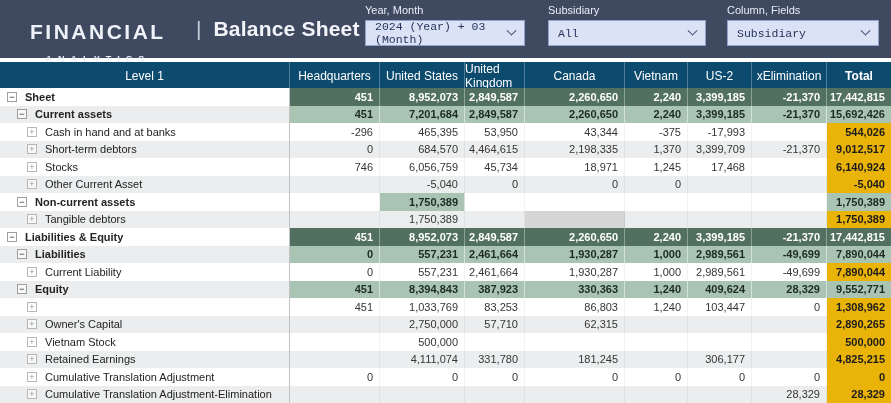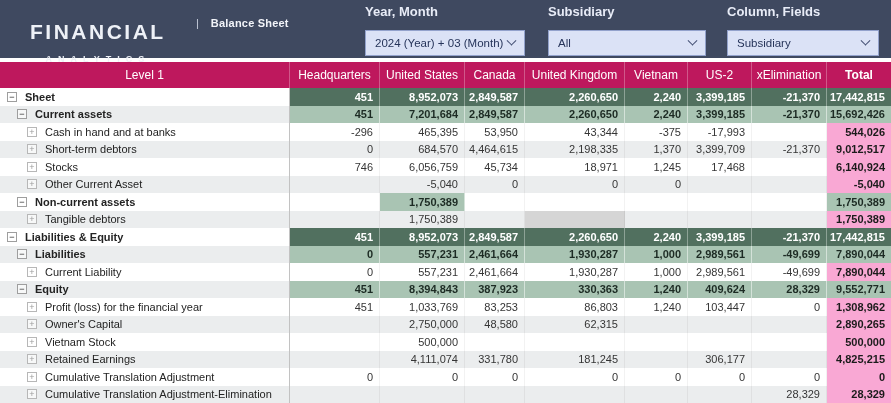--- a/index.html
+++ b/index.html
@@ -4,40 +4,40 @@
 <style>
   * { margin:0; padding:0; box-sizing:border-box; }
   html,body { width:891px; height:403px; background:#fff; overflow:hidden;
               font-family:"Liberation Sans", sans-serif; }
 
   
   .topbar { position:relative; width:891px; height:58px; background:#3f4960; }
   .brand { position:absolute; left:30px; top:20px; color:#eef1f7; text-align:center; }
   .brand-line1 { font-size:21px; font-weight:600; letter-spacing:2.5px; }
   .brand-line2 { font-size:9px; font-weight:600; letter-spacing:6px; margin-top:10px; }
-  .page-title-wrap { position:absolute; left:196px; top:17px; color:#f2f4f9; font-size:11px; }
+  .page-title-wrap { position:absolute; left:196px; top:17px; color:#f2f4f9; font-size:21px; }
   .page-title-wrap .divider { margin-right:12px; color:#c9d0df; }
   .page-title-wrap .title { font-weight:600; letter-spacing:0.2px; }
 
   .filter-group { position:absolute; top:4px; width:160px; }
   .filter-group.f0 { left:365px; }
   .filter-group.f1 { left:548px; width:158px; }
   .filter-group.f2 { left:727px; width:152px; }
-  .filter-label { color:#e8ecf7; font-size:13px; font-weight:700; margin-bottom:11px; }
+  .filter-label { color:#e8ecf7; font-size:11px; font-weight:400; margin-bottom:4px; }
   .filter-select { height:26px; background:#dbe2f6; border:1px solid #93a2cc;
                    display:flex; align-items:center; justify-content:space-between;
-                   padding:0 9px; color:#26345a; font-size:11.5px; cursor:pointer; }
+                   padding:0 9px; color:#26345a; font-size:11.5px; cursor:pointer;font-family:Liberation Mono, monospace; }
   .chev { width:7px; height:7px; border-right:1.6px solid #3f4c70; border-bottom:1.6px solid #3f4c70;
           transform:rotate(45deg) translate(-2px,-2px); flex:0 0 auto; }
 
   
   .grid-table { margin-top:4px; }
   .grid-row, .grid-head { display:grid;
      grid-template-columns:290px 90px 85px 60px 100px 63px 64px 75px 64px; }
-  .grid-head { height:26px; background:#be185d; }
+  .grid-head { height:26px; background:#0c4a6e; }
   .hcell { color:#fff; font-size:12px; display:flex; align-items:center; justify-content:center;
            border-right:1px solid rgba(255,255,255,0.28); }
   .hcell:last-child { border-right:none; font-weight:700; }
 
   .grid-row { height:17.5px; }
   .grid-row.stripe { background:#ebedee; }
   .lcell { display:flex; align-items:center; font-size:11px; color:#232323;
            border-right:1px solid #c2c2c2; overflow:hidden; white-space:nowrap; }
   .lcell.lv1 { padding-left:7px; }
   .lcell.lv2 { padding-left:17px; }
@@ -49,21 +49,21 @@
   .tree-icon.plus { border-color:#b7b7b7; color:#9b9b9b; }
 
   .vcell { display:flex; align-items:center; justify-content:flex-end; padding-right:6px;
            font-size:11px; color:#353535; border-right:1px solid rgba(0,0,0,0.05);
            overflow:hidden; white-space:nowrap; }
   .vcell:last-child { border-right:none; }
   .v-grand { background:#51705f; color:#fff; font-weight:700;
              border-right:1px solid rgba(255,255,255,0.35); }
   .v-summary { background:#a9c4b3; color:#1d2b24; font-weight:700;
                border-right:1px solid rgba(255,255,255,0.5); }
-  .v-total { background:#f9a8d4; color:#1b1b1b; font-weight:700; }
+  .v-total { background:#eab308; color:#1b1b1b; font-weight:700; }
   .v-hl { background:#d5d5d5; }
 </style>
 </head>
 <body>
 
 <div class="topbar">
   <div class="brand">
     <div class="brand-line1">FINANCIAL</div>
     <div class="brand-line2">ANALYTICS</div>
   </div>
@@ -92,22 +92,22 @@
       <span class="chev"></span>
     </div>
   </div>
 </div>
 
 <div class="grid-table">
   <div class="grid-head" id="table-head">
       <div class="hcell">Level 1</div>
       <div class="hcell">Headquarters</div>
       <div class="hcell">United States</div>
+      <div class="hcell">United Kingdom</div>
       <div class="hcell">Canada</div>
-      <div class="hcell">United Kingdom</div>
       <div class="hcell">Vietnam</div>
       <div class="hcell">US-2</div>
       <div class="hcell">xElimination</div>
       <div class="hcell">Total</div>
     </div>
   <div id="table-body">
       <div class="grid-row">
         <div class="lcell lv1 bold">
           <span class="tree-icon">−</span>
           <span>Sheet</span>
@@ -271,39 +271,38 @@
         <div class="vcell v-summary">387,923</div>
         <div class="vcell v-summary">330,363</div>
         <div class="vcell v-summary">1,240</div>
         <div class="vcell v-summary">409,624</div>
         <div class="vcell v-summary">28,329</div>
         <div class="vcell v-summary">9,552,771</div>
       </div>
       <div class="grid-row">
         <div class="lcell lv3">
           <span class="tree-icon plus">+</span>
-          <span>Profit (loss) for the financial year</span>
         </div>
         <div class="vcell">451</div>
         <div class="vcell">1,033,769</div>
         <div class="vcell">83,253</div>
         <div class="vcell">86,803</div>
         <div class="vcell">1,240</div>
         <div class="vcell">103,447</div>
         <div class="vcell">0</div>
         <div class="vcell v-total">1,308,962</div>
       </div>
       <div class="grid-row stripe">
         <div class="lcell lv3">
           <span class="tree-icon plus">+</span>
           <span>Owner's Capital</span>
         </div>
         <div class="vcell"></div>
         <div class="vcell">2,750,000</div>
-        <div class="vcell">48,580</div>
+        <div class="vcell">57,710</div>
         <div class="vcell">62,315</div>
         <div class="vcell"></div>
         <div class="vcell"></div>
         <div class="vcell"></div>
         <div class="vcell v-total">2,890,265</div>
       </div>
       <div class="grid-row">
         <div class="lcell lv3">
           <span class="tree-icon plus">+</span>
           <span>Vietnam Stock</span>

